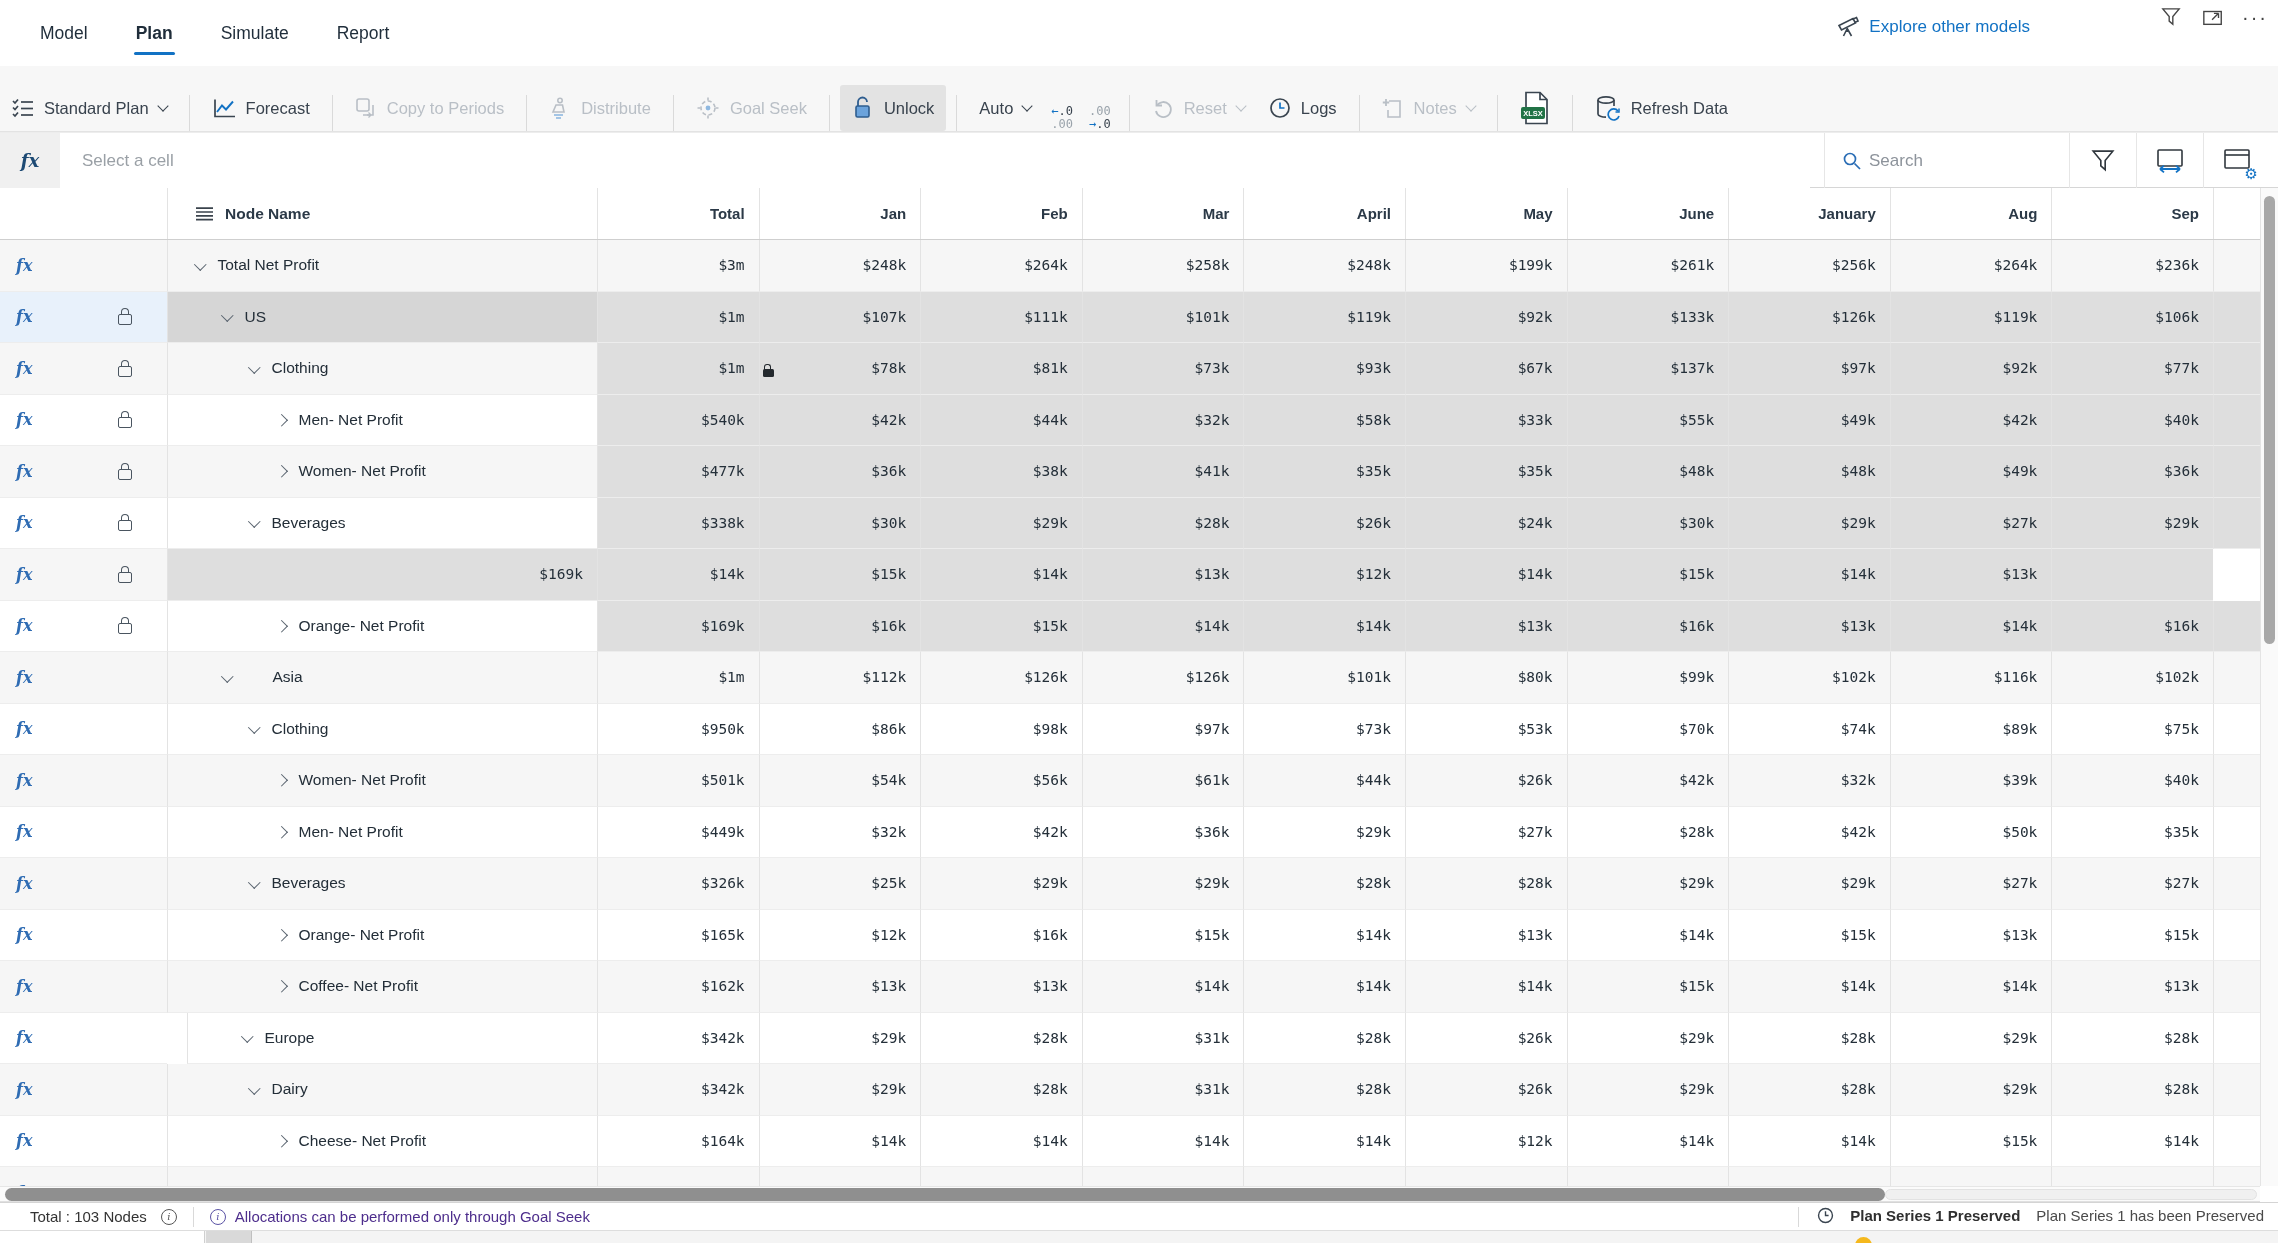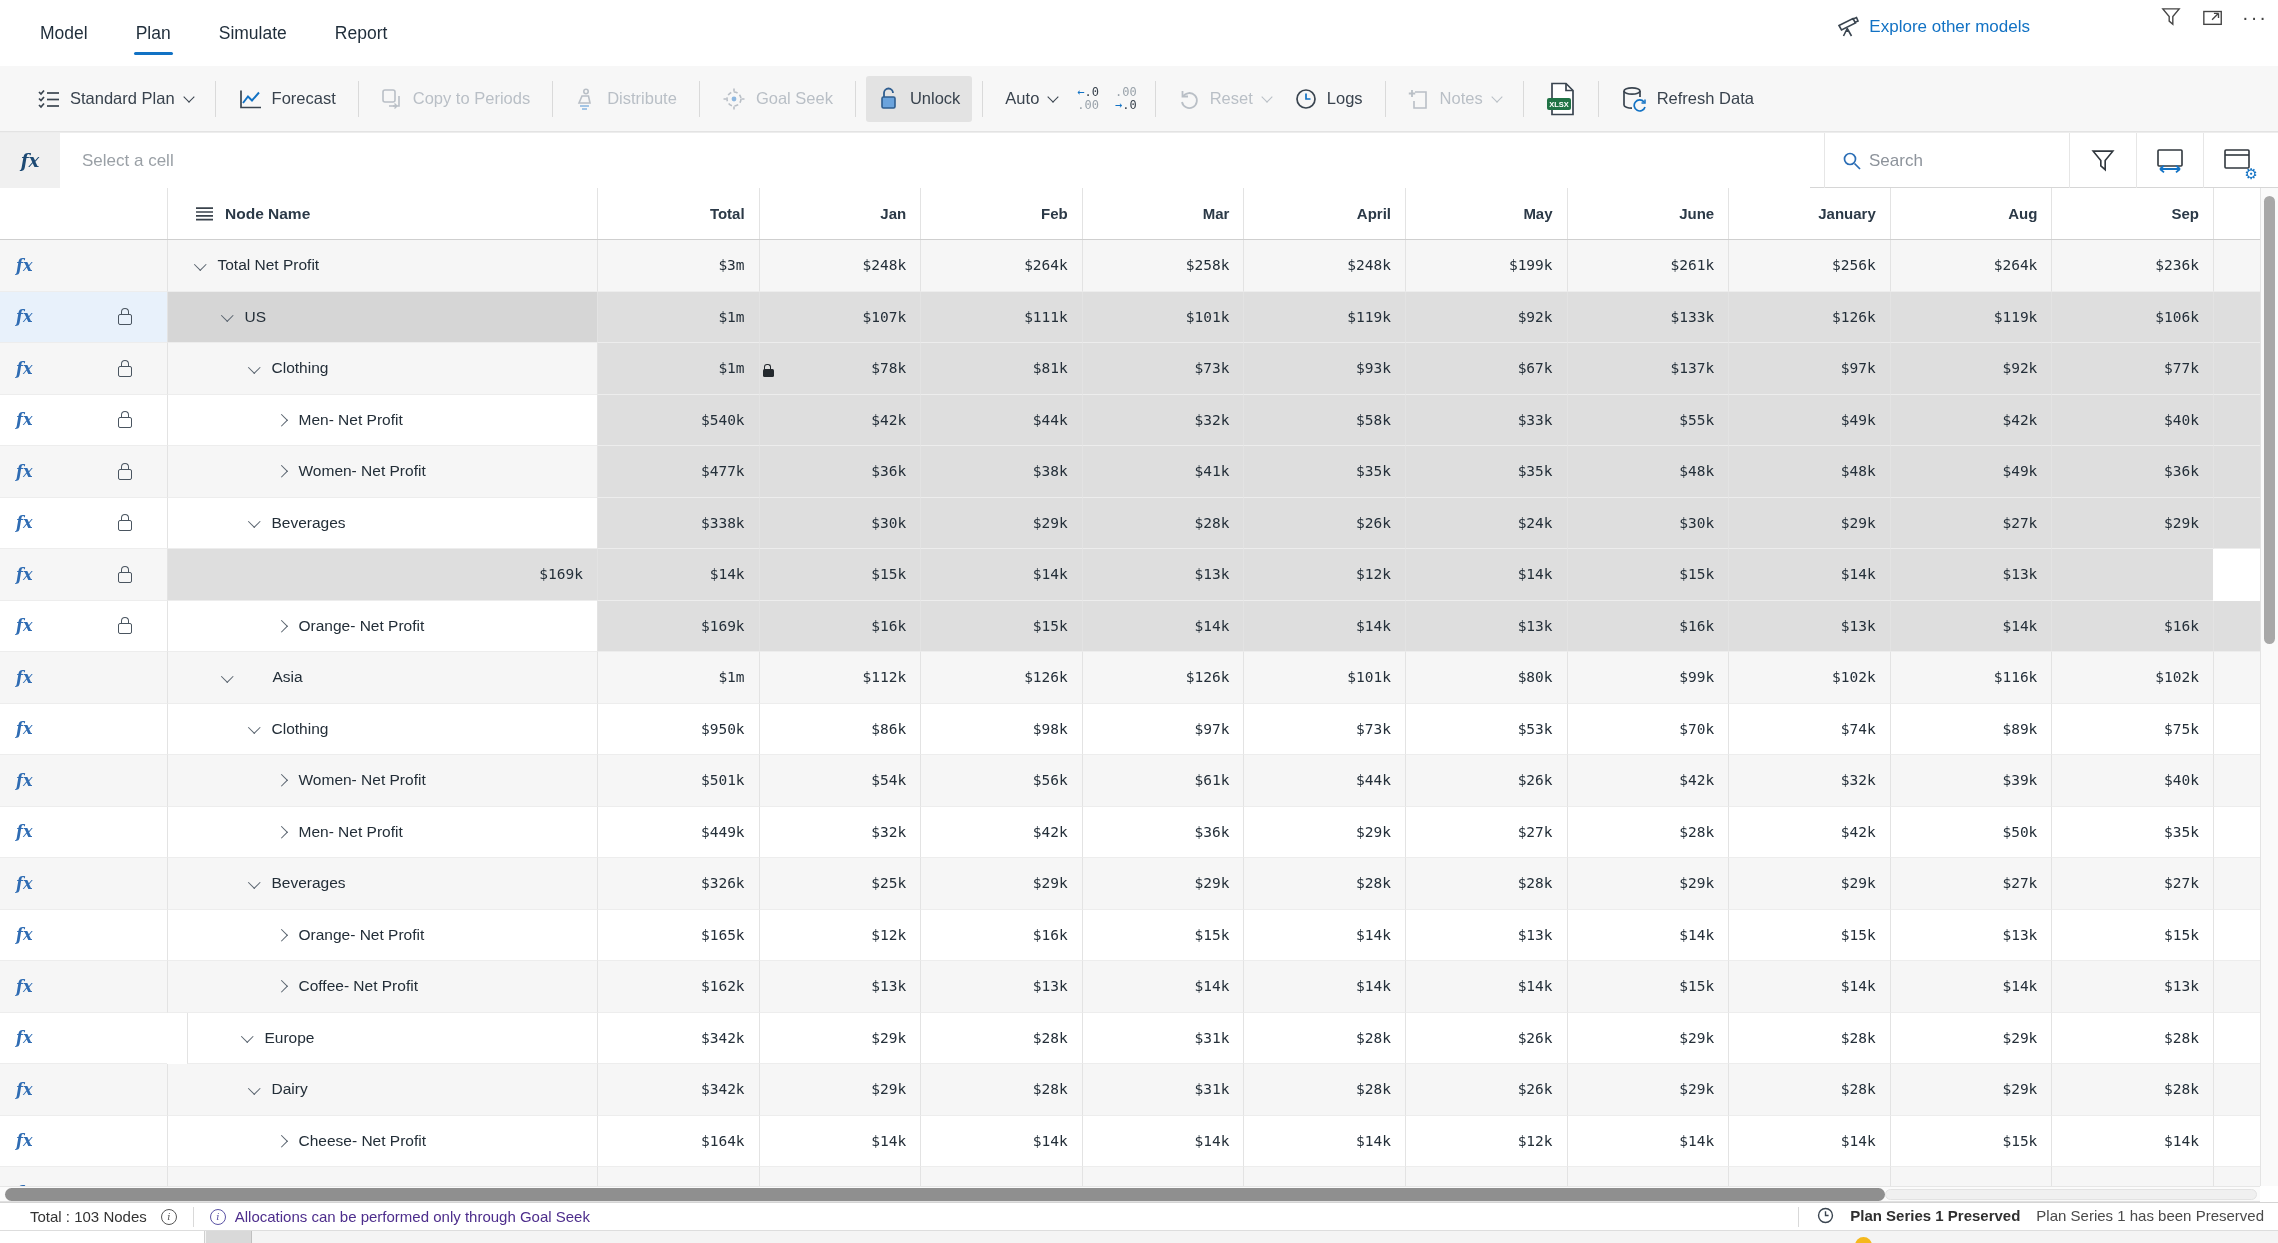--- a/index.html
+++ b/index.html
@@ -9,29 +9,29 @@
     --cols: 82px 85px 430px repeat(10, 161.6px) 47px;
   }
   *{box-sizing:border-box;margin:0;padding:0}
   body{background:#888;font-family:"Liberation Sans",sans-serif}
   .app{position:relative;width:2278px;height:1243px;background:#fff;overflow:hidden}
 
   
   .topbar{position:absolute;top:0;left:0;right:0;height:66px;background:#fff}
   .tabs{position:absolute;left:38px;top:0;height:66px;display:flex;align-items:center;gap:44px}
   .tab{font-size:17.5px;color:#1f2d3a;cursor:pointer;position:relative;padding:4px 2px}
-  .tab.active{font-weight:normal}
+  .tab.active{font-weight:bold}
   .tab.active::after{content:'';position:absolute;left:0;right:0;bottom:-7px;height:3px;background:var(--link);border-radius:2px}
   .explore{position:absolute;right:248px;top:16px;display:flex;align-items:center;gap:10px;cursor:pointer}
   .explore .txt{color:var(--link);font-size:17px}
   .corner{position:absolute;right:10px;top:4px;display:flex;align-items:center;gap:16px;color:#444}
   .ic-btn{width:26px;height:26px;display:flex;align-items:center;justify-content:center;cursor:pointer}
 
   
-  .toolbar{position:absolute;top:66px;left:0;right:0;height:66px;background:#f7f7f7;border-bottom:1px solid #e3e3e3;display:flex;align-items:center;padding-left:26px}
+  .toolbar{position:absolute;top:66px;left:0;right:0;height:66px;background:#f7f7f7;border-bottom:1px solid #e3e3e3;display:flex;align-items:flex-end;}
   .tbtn{display:flex;align-items:center;gap:10px;font-size:16.5px;color:#39434e;padding:0 12px;height:46px;cursor:pointer;white-space:nowrap}
   .tbtn.disabled{color:var(--dis);cursor:default}
   .tbtn.pressed{background:#e3e3e3;border-radius:3px}
   .tdiv{width:1px;height:36px;background:#dadada;margin:0 10px;flex:0 0 1px}
   .chev-s{width:8px;height:8px;border-right:1.6px solid currentColor;border-bottom:1.6px solid currentColor;transform:rotate(45deg);margin-top:-4px}
   .dec{display:flex;flex-direction:column;line-height:13px;font-family:"DejaVu Sans Mono",monospace;font-size:12px;color:#39434e;padding:0 8px;cursor:pointer}
   .dec .faded{color:#9aa3ab}
   .dec .arrow{color:var(--link)}
 
   

